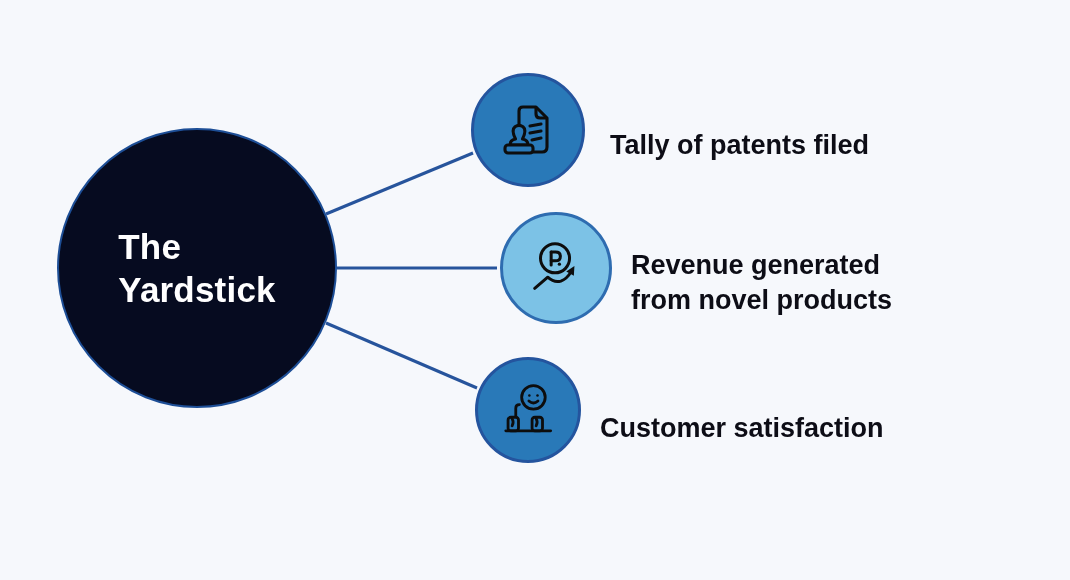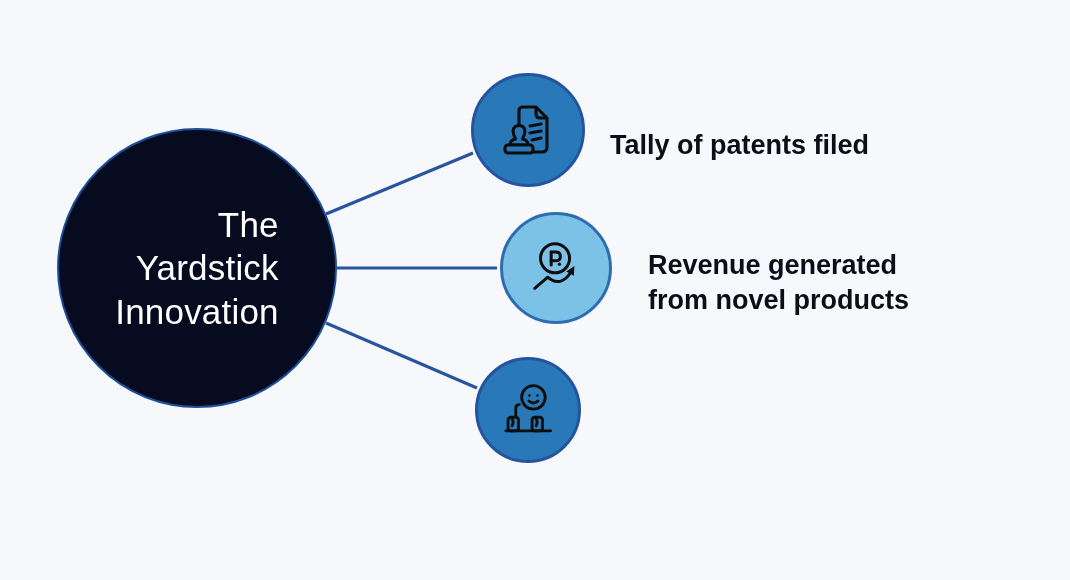--- a/index.html
+++ b/index.html
@@ -34,23 +34,23 @@
     border: 2px solid var(--hub-border, #1d4e96);
     box-sizing: border-box;
     display: flex;
     align-items: center;
     justify-content: center;
     z-index: 2;
   }
   .hub-title {
     color: var(--title-text, #ffffff);
     font-size: 35px;
-    font-weight: 400;
+    font-weight: 700;
     line-height: 1.24;
-    text-align: right;
+    text-align: left;
     letter-spacing: 0.2px;
   }
 
   
   .node {
     position: absolute;
     border-radius: 50%;
     box-sizing: border-box;
     display: flex;
     align-items: center;
@@ -82,39 +82,38 @@
   
   .label {
     position: absolute;
     color: var(--label-text, #0d0d16);
     font-size: 27px;
     font-weight: 600;
     line-height: 1.3;
     z-index: 2;
   }
   .label-patents  { left: 610px; top: 128px; }
-  .label-revenue  { left: 648px; top: 248px; width: 305px; }
+  .label-revenue  { left: 631px; top: 248px; width: 305px; }
   .label-customer { left: 600px; top: 411px; }
 </style>
 </head>
 <body>
 
 <div class="canvas">
 
   <svg class="connectors" viewBox="0 0 1070 580">
     <line x1="326" y1="214" x2="473" y2="153"></line>
     <line x1="337" y1="268" x2="497" y2="268"></line>
     <line x1="326" y1="323" x2="477" y2="388"></line>
   </svg>
 
   <div class="hub">
     <div class="hub-title">
       <div>The</div>
       <div>Yardstick</div>
-      <div>Innovation</div>
     </div>
   </div>
 
   <div class="node node--blue node-patents">
     <svg width="64" height="64" viewBox="0 0 64 64">
       <g class="icon-stroke">
         <path d="M27 9 L40 9 L51 20 L51 49 Q51 54 46 54 L27 54 Q23 54 23 49 L23 13 Q23 9 27 9 Z"></path>
         <path d="M40 10 L40 16 Q40 20 44 20 L50 20"></path>
         <path d="M34 28 L45 26"></path>
         <path d="M34 35 L45 33"></path>
@@ -150,14 +149,15 @@
         <rect class="fill-blue-node" x="36.5" y="40" width="11.5" height="15" rx="3"></rect>
         <path d="M14.5 41.5 Q16.8 45.5 14.5 49.5"></path>
         <path d="M41 41.5 Q43.3 45.5 41 49.5"></path>
         <path d="M7.5 55 L57 55"></path>
       </g>
     </svg>
   </div>
 
   <div class="label label-patents">Tally of patents filed</div>
   <div class="label label-revenue">Revenue generated from novel products</div>
+  <div class="label label-customer">Customer satisfaction</div>
 
 </div>
 
 </body></html>

